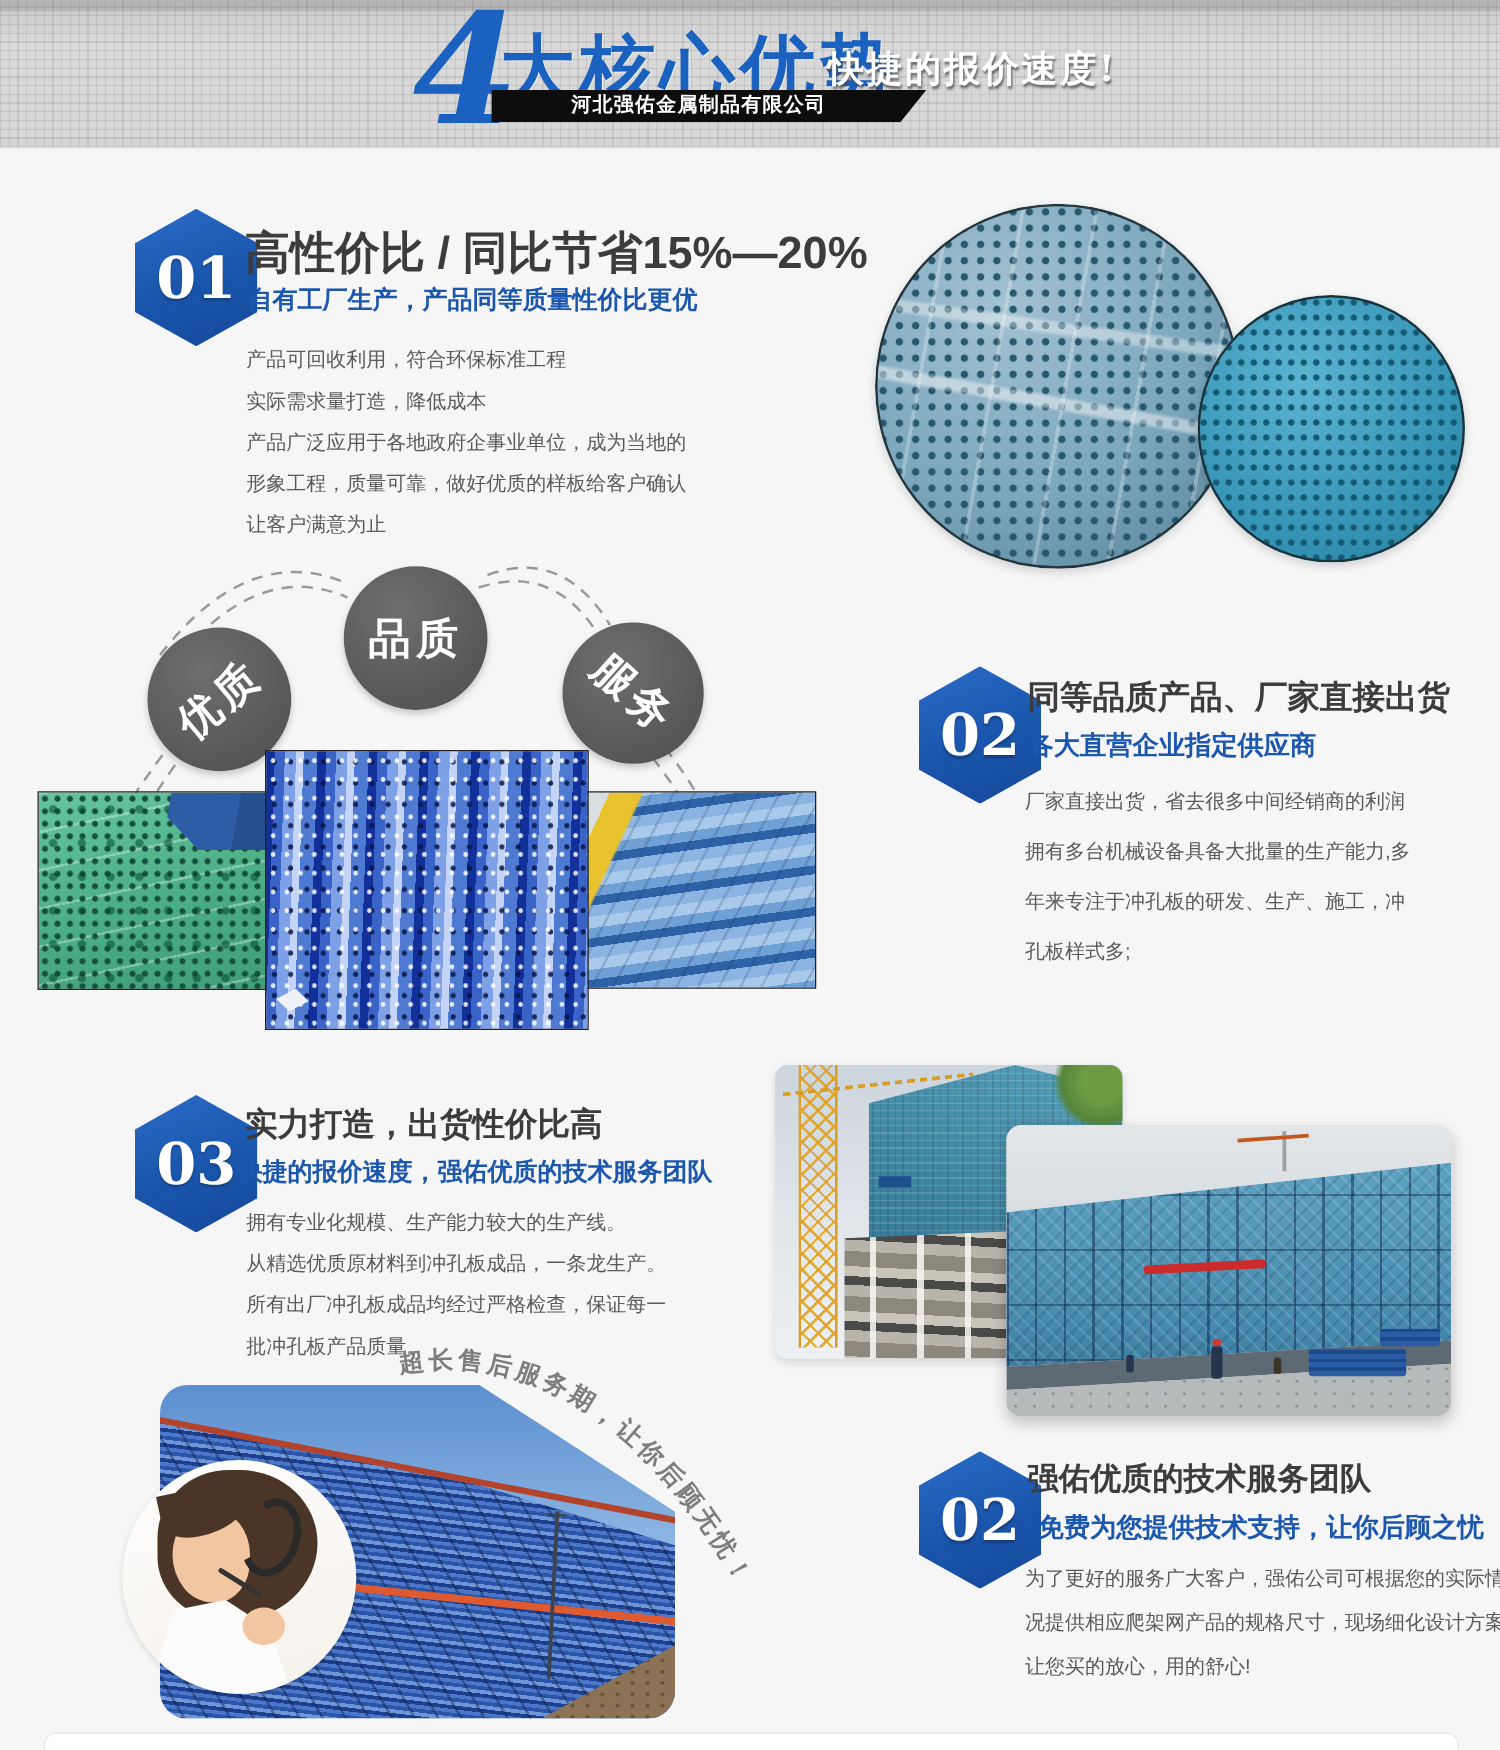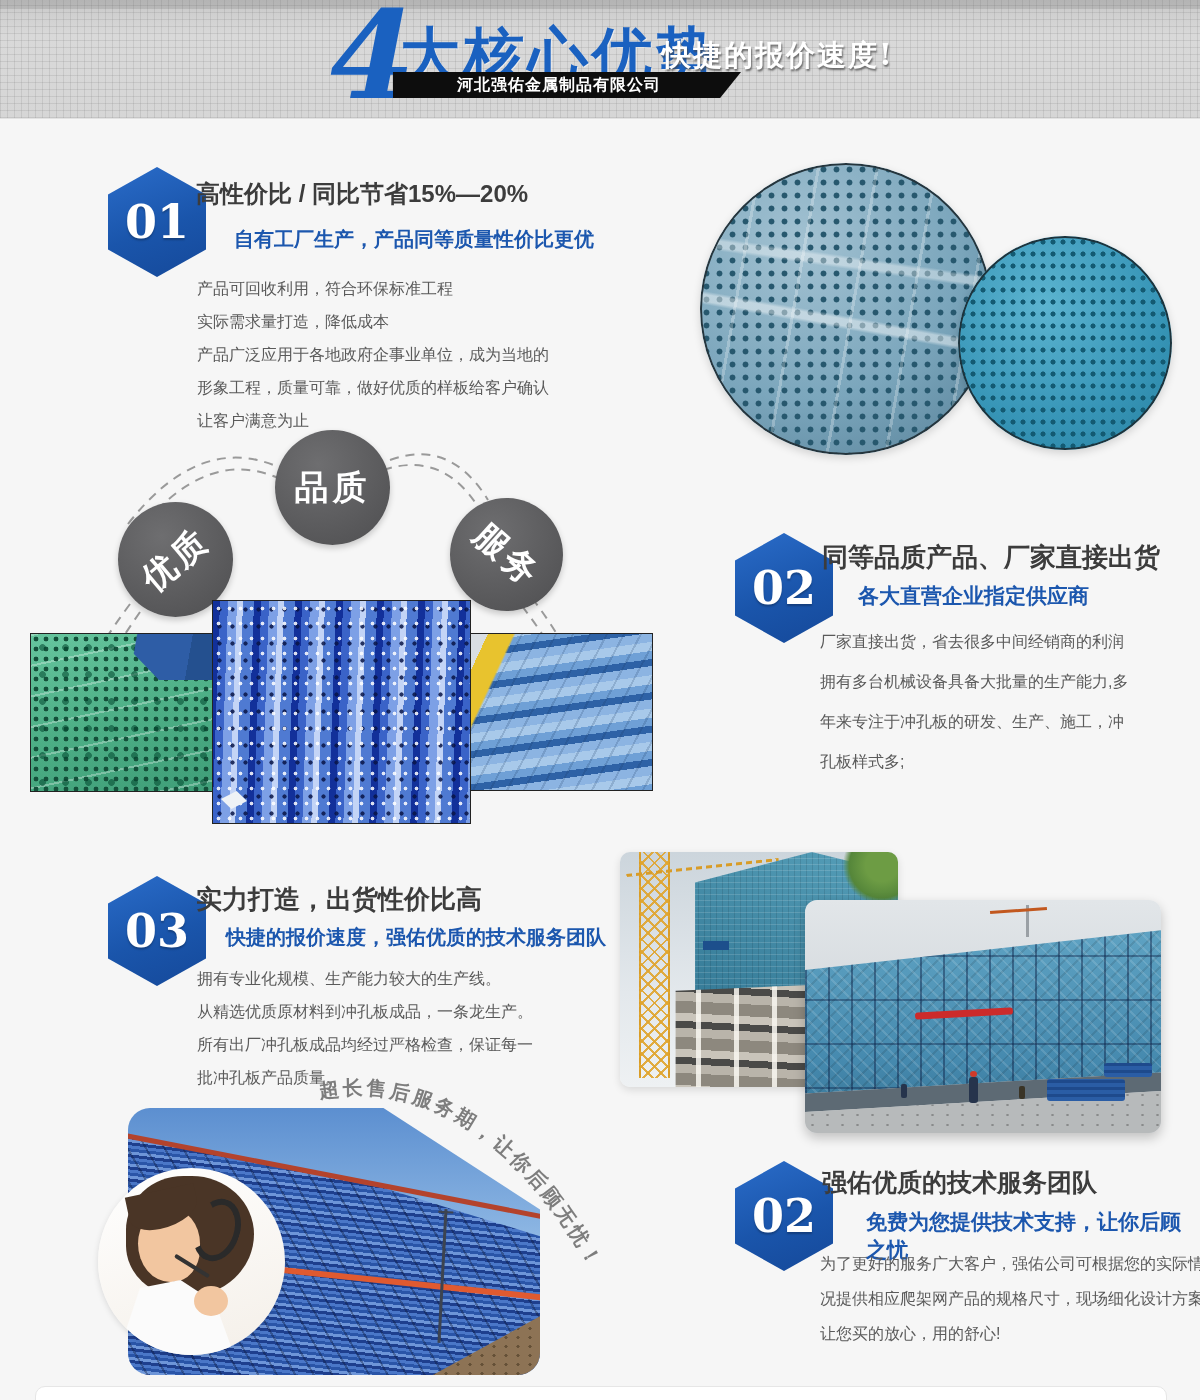--- a/index.html
+++ b/index.html
@@ -26,21 +26,21 @@
 
   
   .hex{position:absolute;width:98px;height:110px;
     clip-path:polygon(50% 0,100% 25%,100% 75%,50% 100%,0 75%,0 25%);
     background:linear-gradient(160deg,#2a6cc9 0%,#1a55ab 55%,#15499a 100%);
     display:flex;align-items:center;justify-content:center;}
   .hex span{color:#fff;font-family:"DejaVu Serif",serif;font-weight:700;font-size:46px;text-shadow:0 2px 2px rgba(0,0,0,.25);}
   .sec-title{position:absolute;color:#3c3c3c;font-weight:700;}
   .sans-title{font-family:"Liberation Sans",sans-serif;}
   .serif-title{font-family:"DejaVu Serif",serif;}
-  .sec-sub{position:absolute;color:#1c57ae;font-weight:700;font-family:"DejaVu Serif",serif;margin-left:36px;}
+  .sec-sub{position:absolute;color:#1c57ae;font-weight:700;font-family:"DejaVu Serif",serif;}
   .sec-body{position:absolute;color:#5a5a5a;font-size:16px;line-height:33px;white-space:pre-line;}
 
   
   .panel-circle{position:absolute;border-radius:50%;}
   .pc-large{left:700px;top:163px;width:292px;height:292px;
     background:
       linear-gradient(10deg, transparent 44%, rgba(255,255,255,.45) 45% 47%, transparent 48%),
       linear-gradient(8deg, transparent 62%, rgba(255,255,255,.38) 63% 65%, transparent 66%),
       repeating-linear-gradient(100deg, rgba(255,255,255,.25) 0 3px, transparent 3px 58px),
       radial-gradient(circle, #27586e 2.6px, transparent 3.3px),
@@ -54,21 +54,21 @@
     background-size:10px 12px,auto;
     box-shadow:inset 0 0 0 2px #1d333c, 0 3px 8px rgba(0,0,0,.15);}
 
   
   .badge{position:absolute;border-radius:50%;display:flex;align-items:center;justify-content:center;
     background:radial-gradient(circle at 38% 30%, #6e6e70, #59595b 65%, #4e4e50 100%);
     box-shadow:0 3px 6px rgba(0,0,0,.2);z-index:3;}
   .badge span{color:#fff;font-weight:700;font-size:34px;letter-spacing:4px;}
   .badge-a{left:118px;top:502px;width:115px;height:115px;}
   .badge-a span{transform:rotate(-40deg);}
-  .badge-b{left:275px;top:430px;width:115px;height:115px;}
+  .badge-b{left:275px;top:453px;width:115px;height:115px;}
   .badge-c{left:450px;top:498px;width:113px;height:113px;}
   .badge-c span{transform:rotate(42deg);}
   .connectors{position:absolute;left:30px;top:420px;z-index:1;}
 
   
   .prod{position:absolute;border:1px solid #222;}
   .prod-green{left:30px;top:633px;width:182px;height:157px;z-index:2;
     background:
       radial-gradient(circle, rgba(0,70,45,.55) 3px, transparent 3.7px),
       radial-gradient(circle, #14503a 2.1px, transparent 2.7px),
@@ -188,21 +188,21 @@
     <div class="headline">大核心优势</div>
     <div class="tagline">快捷的报价速度!</div>
     <div class="company-bar">
       <span>河北强佑金属制品有限公司</span>
     </div>
   </div>
 
   <div class="hex" style="left:108px;top:167px;">
     <span>01</span>
   </div>
-  <div class="sec-title sans-title" style="left:196px;top:178px;font-size:24px;">高性价比 / 同比节省15%—20%</div>
+  <div class="sec-title sans-title" style="left:196px;top:178px;font-size:36px;">高性价比 / 同比节省15%—20%</div>
   <div class="sec-sub" style="left:198px;top:226px;font-size:20px;">自有工厂生产，产品同等质量性价比更优</div>
   <div class="sec-body" style="left:197px;top:272px;width:450px;">产品可回收利用，符合环保标准工程
 实际需求量打造，降低成本
 产品广泛应用于各地政府企事业单位，成为当地的
 形象工程，质量可靠，做好优质的样板给客户确认
 让客户满意为止</div>
 
   <div class="panel-circle pc-large"></div>
   <div class="panel-circle pc-small"></div>
 

